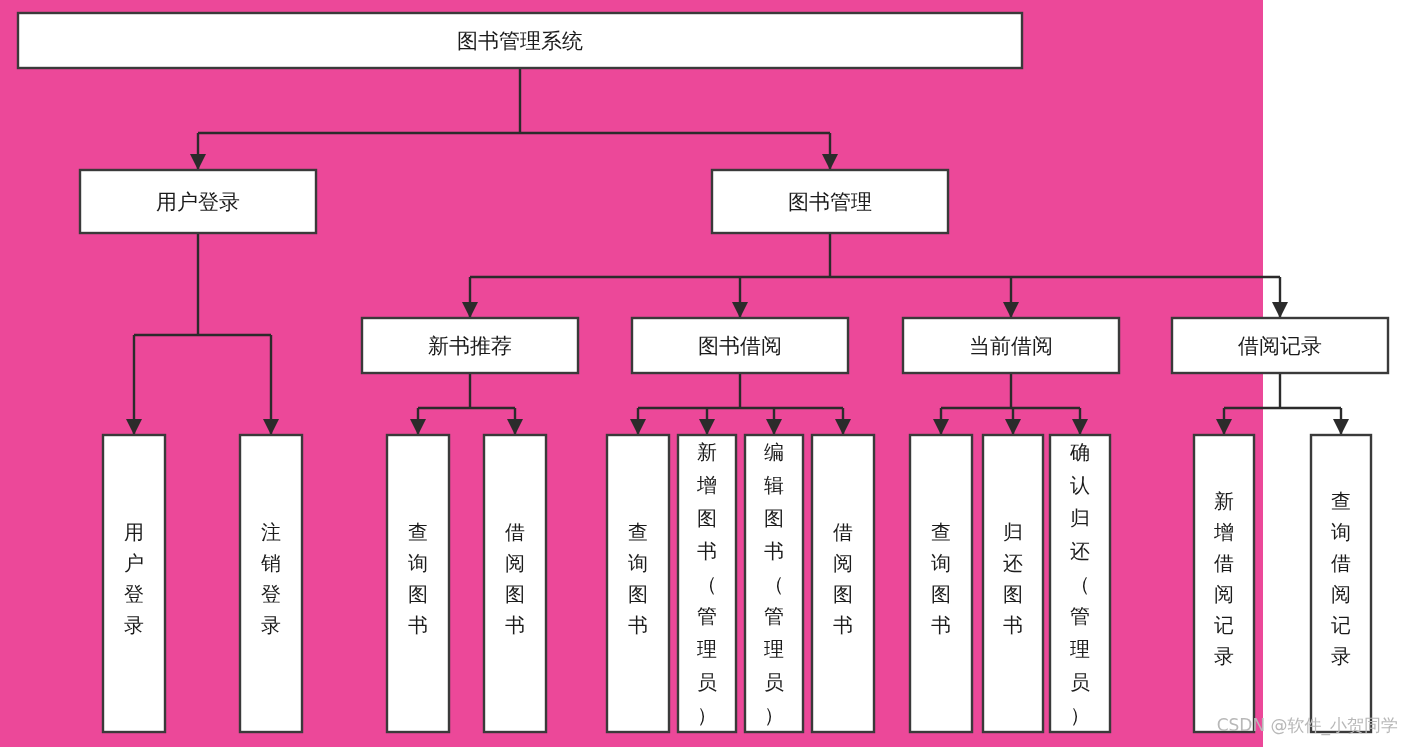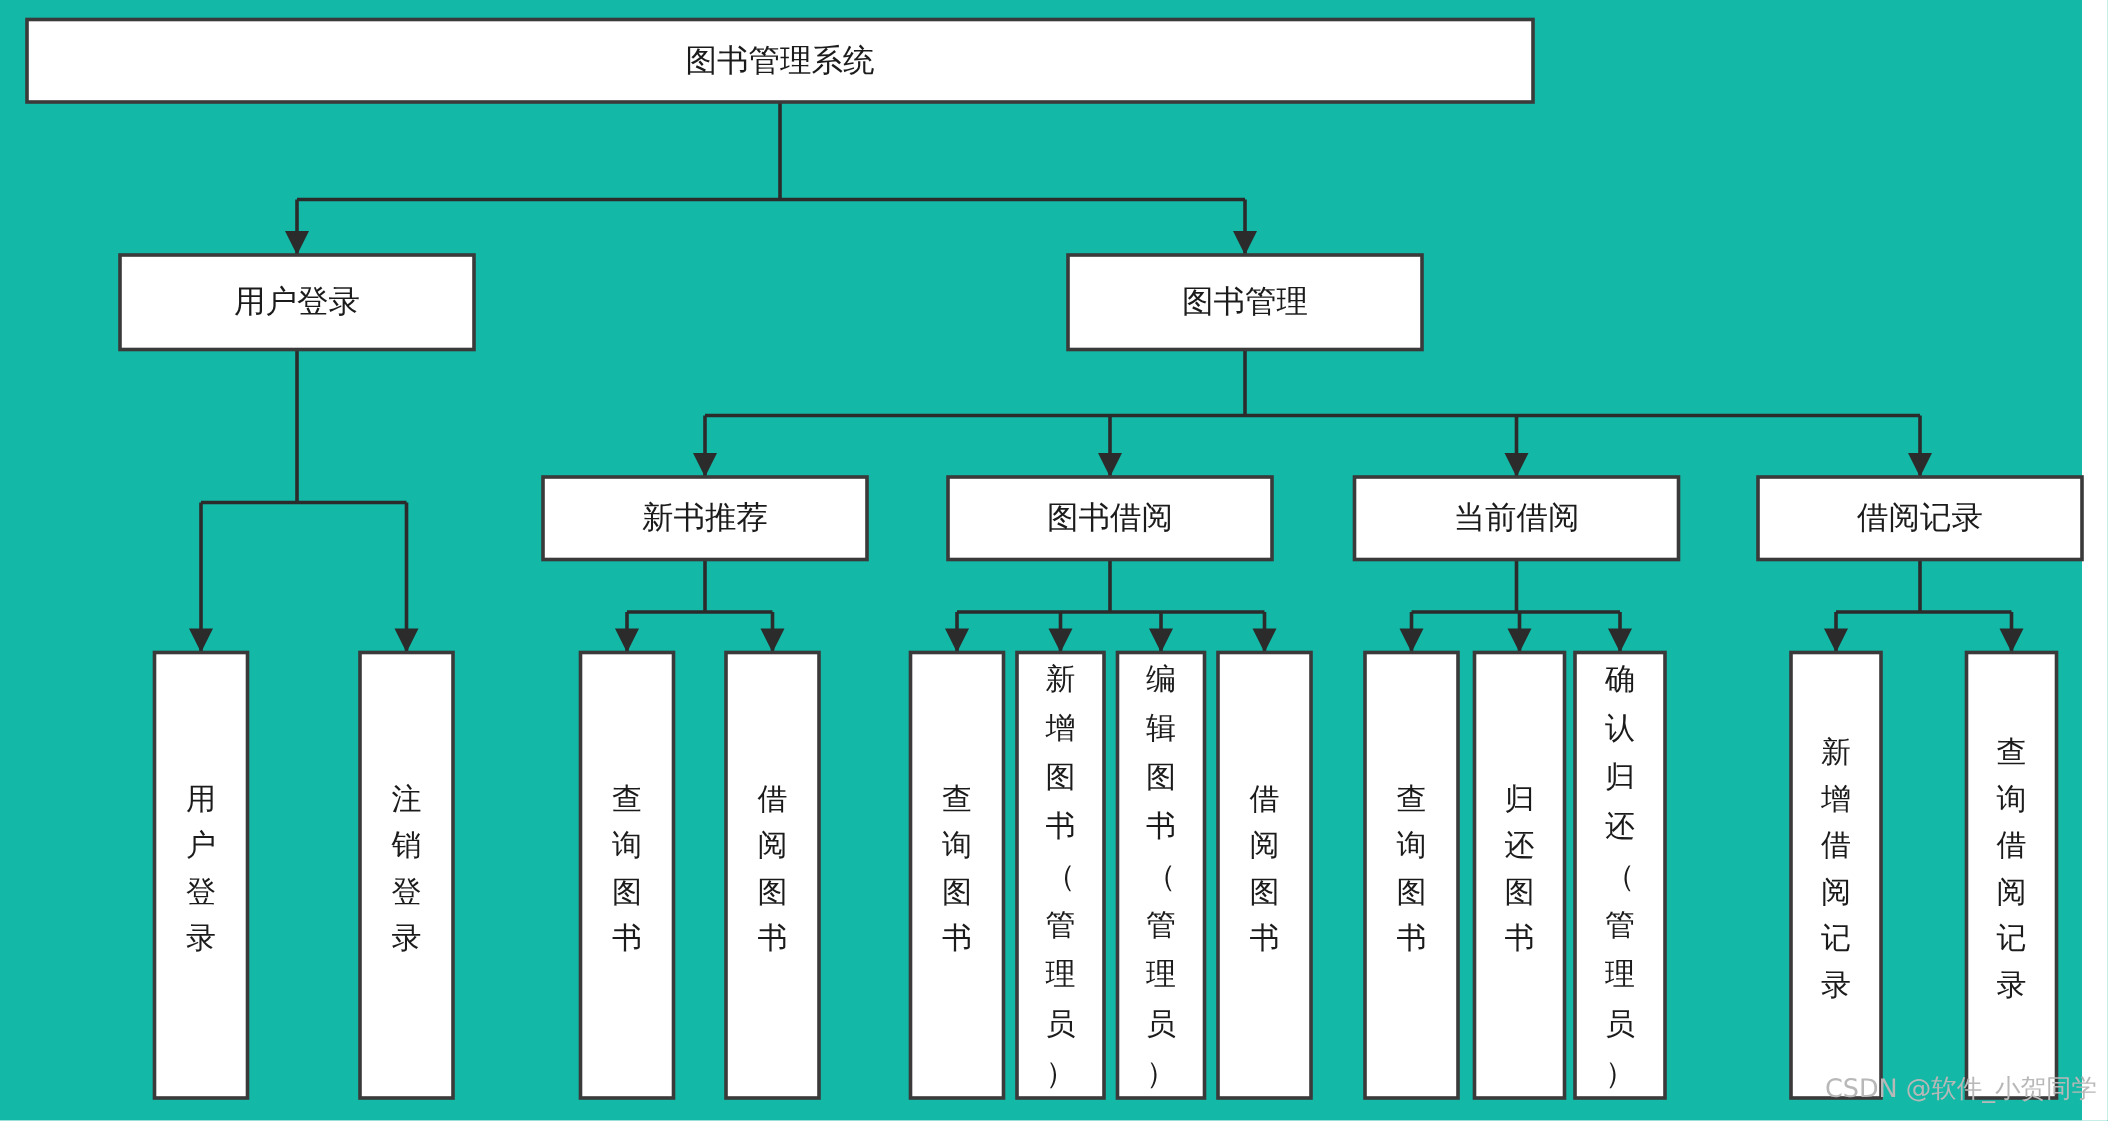--- a/index.html
+++ b/index.html
@@ -9,23 +9,23 @@
     background: #ffffff;
   }
   body {
     width: 1405px;
     height: 747px;
     overflow: hidden;
     font-family: "DejaVu Sans", "Liberation Sans", sans-serif;
   }
   #diagram-root {
     position: relative;
-    width: 1388px;
+    width: 1263px;
     height: 747px;
-    background: #14b8a6;
+    background: #ec4899;
   }
   svg#diagram-svg {
     position: absolute;
     left: 0;
     top: 0;
     width: 1405px;
     height: 747px;
     display: block;
   }
   .node-box {

